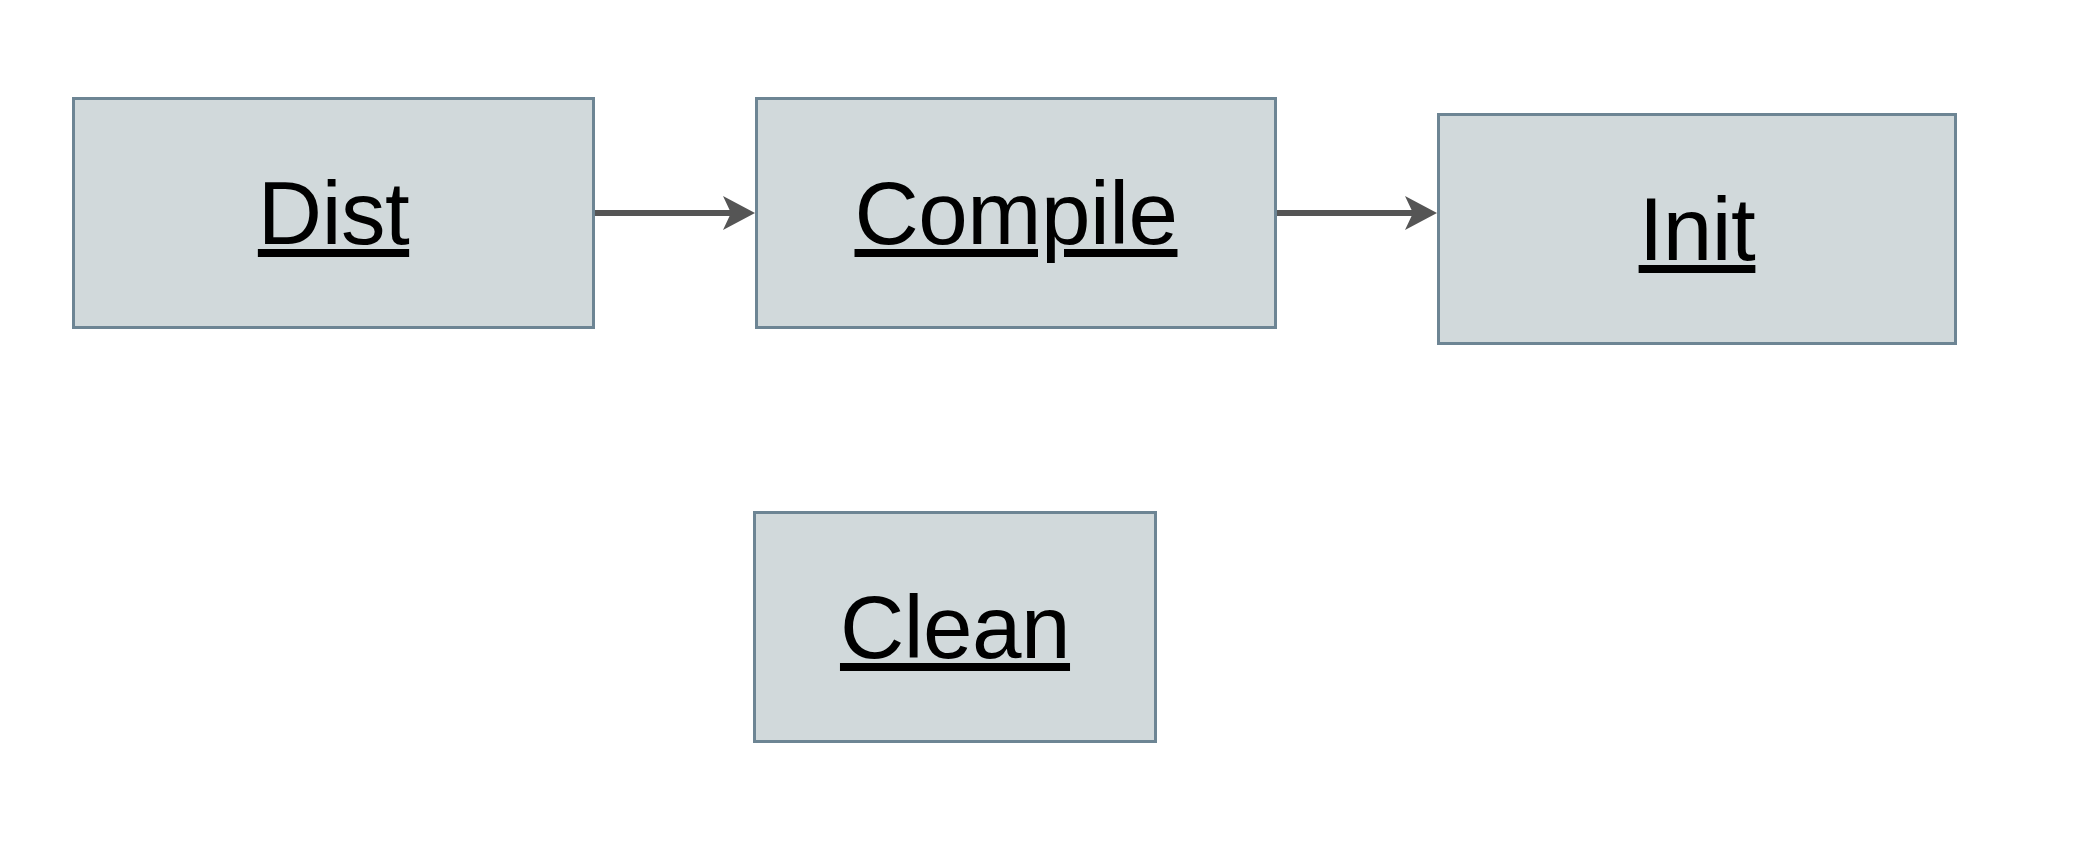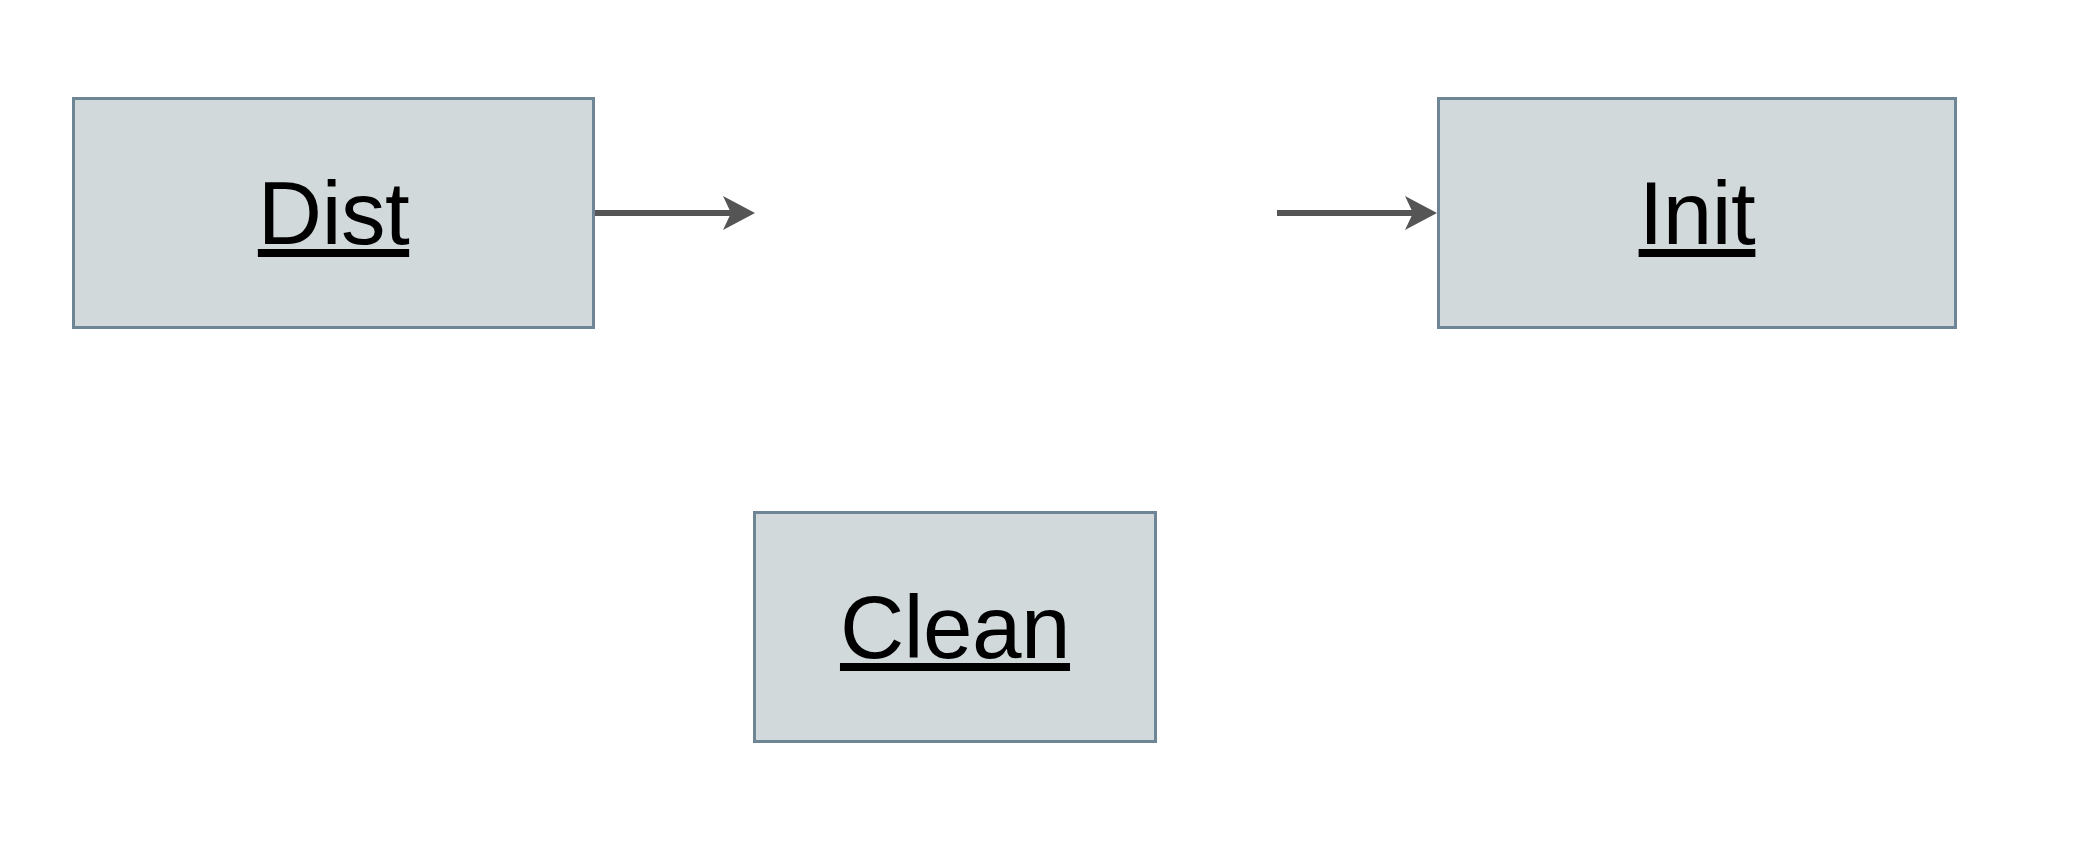--- a/index.html
+++ b/index.html
@@ -34,21 +34,21 @@
     font-weight: 400;
     line-height: 1;
     color: #000000;
     letter-spacing: -0.5px;
     white-space: nowrap;
     user-select: none;
   }
   
   #node-dist    { left: 72px;   top: 97px;  width: 523px; height: 232px; }
   #node-compile { left: 755px;  top: 97px;  width: 522px; height: 232px; }
-  #node-init    { left: 1437px; top: 97px;  width: 520px; height: 232px; }
+  #node-init    { left: 1437px; top: 113px;  width: 520px; height: 232px; }
   #node-clean   { left: 753px;  top: 511px; width: 404px; height: 232px; }
 
   
   #edge-layer {
     position: absolute;
     left: 0;
     top: 0;
     width: 2078px;
     height: 848px;
     pointer-events: none;
@@ -77,20 +77,23 @@
     <g>
       <line class="edge-line" x1="1277" y1="213" x2="1417" y2="213"></line>
       <polygon class="edge-head" points="1437,213 1405,196 1413,213 1405,230"></polygon>
     </g>
   </svg>
 
   <div class="node" id="node-dist">
     <span class="node-label">Dist</span>
   </div>
 
+  <div class="node" id="node-compile">
+    <span class="node-label">Compile</span>
+  </div>
 
   <div class="node" id="node-init">
     <span class="node-label">Init</span>
   </div>
 
   <div class="node" id="node-clean">
     <span class="node-label">Clean</span>
   </div>
 
 </div>

